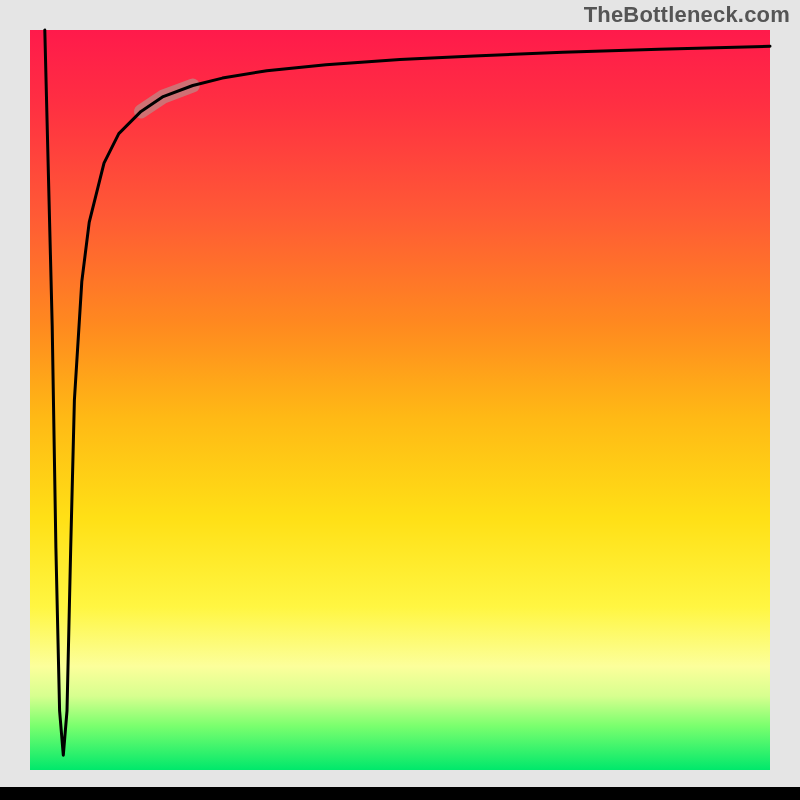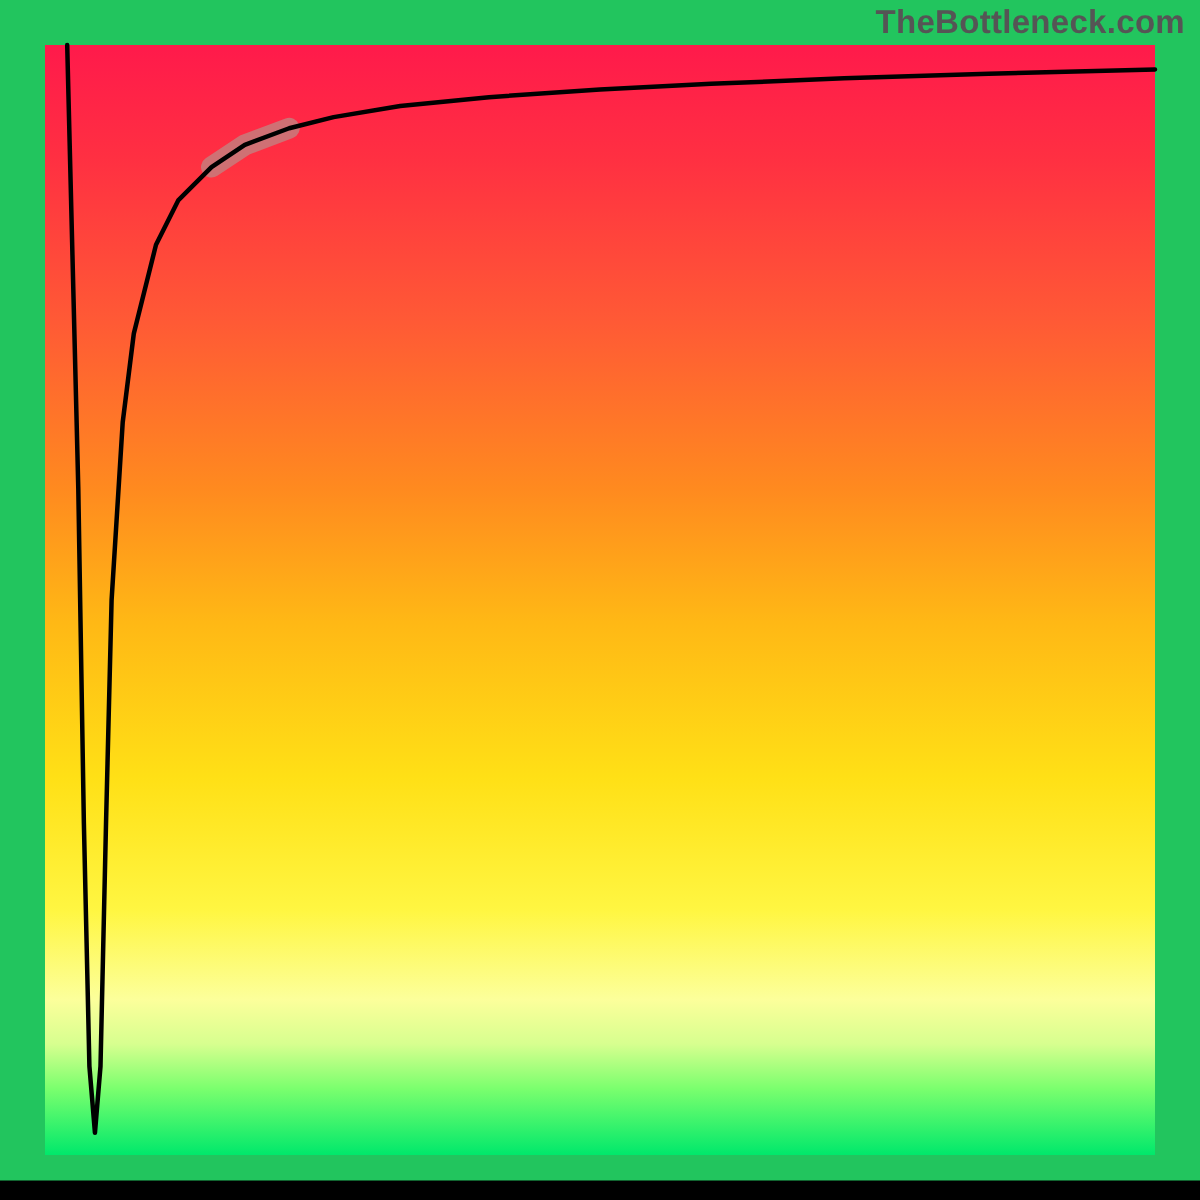--- a/index.html
+++ b/index.html
@@ -8,21 +8,21 @@
     width: 800px;
     height: 800px;
     background: #000;
     font-family: Arial, Helvetica, sans-serif;
     overflow: hidden;
   }
   .frame {
     position: relative;
     width: 800px;
     height: 787px;
-    background: #22c55e;
+    background: #e5e5e5;
   }
   .watermark {
     position: absolute;
     top: 2px;
     right: 10px;
     color: #555;
     font-size: 22px;
     font-weight: 600;
     letter-spacing: 0.2px;
     user-select: none;

